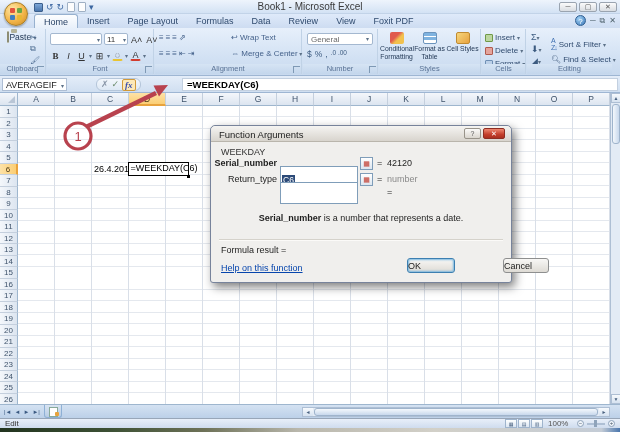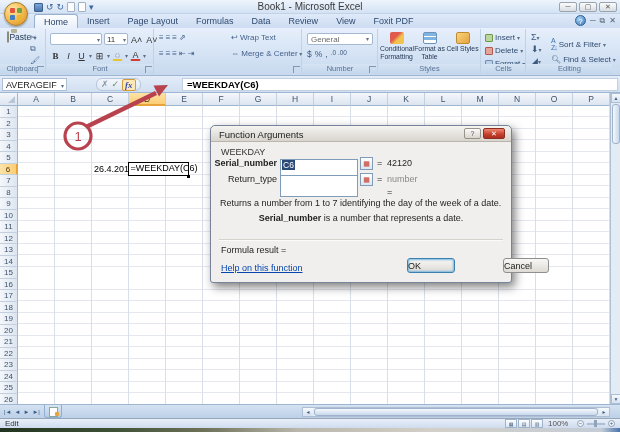--- a/index.html
+++ b/index.html
@@ -186,22 +186,22 @@
   .dlg-help { position:absolute; right:30px; top:2px; width:17px; height:11px; border:1px solid #98938a;
     border-radius:2px; background:linear-gradient(#fbfaf9,#d9d5ce); font-size:7px; text-align:center; line-height:10px; color:#555; }
   .dlg-close { position:absolute; right:6px; top:2px; width:22px; height:11px; border:1px solid #8e2d22;
     border-radius:2px; background:linear-gradient(#ee8871,#c43e2b 60%,#a92f1f); color:#fff;
     font-size:7px; text-align:center; line-height:10px; }
   .dlg-fn { position:absolute; left:10px; top:21px; font-size:9px; color:#333; }
   .dlg-row { position:absolute; left:0; width:100%; height:13px; }
   .dlg-row1 { top:31px; } .dlg-row2 { top:47px; }
   .dlg-label { position:absolute; left:0; width:66px; text-align:right; line-height:13px; }
   .dlg-label.b { font-weight:bold; }
-  .dlg-input { position:absolute; left:69px; top:2px; width:78px; height:22px; background:#fff;
-    border:1px solid #7f9db9; line-height:11px; padding:0 1px; }
+  .dlg-input { position:absolute; left:69px; top:9px; width:78px; height:22px; background:#fff;
+    border:1px solid #7f9db9; line-height:11px; padding:8px 1px; }
   .sel-text { background:#2c4a78; color:#fff; padding:0 1px; font-size:8.5px; }
   .rangebtn { position:absolute; left:149px; top:0; width:13px; height:13px; border:1px solid #7f9db9;
     background:linear-gradient(#fff,#dce6f0); font-size:7px; color:#c23b2e; text-align:center; line-height:12px; }
   .dlg-eq { position:absolute; left:166px; line-height:13px; }
   .dlg-res { position:absolute; left:176px; line-height:13px; }
   .dlg-res.muted { color:#8a8a8a; }
   .dlg-loneeq { position:absolute; left:176px; top:61px; }
   .dlg-desc { position:absolute; left:9px; top:72px; width:286px; }
   .dlg-arghelp { position:absolute; left:0; top:87px; width:100%; text-align:center; }
   .dlg-sep { position:absolute; left:8px; right:8px; top:113px; border-top:1px solid #d5d2cb;
@@ -315,20 +315,21 @@
         <span class="alr-right altext"><span>↩ </span><span>Wrap Text</span></span>
       </div>
       <div class="alrow fr2">
         <span class="lines">≡</span>
         <span class="lines">≡</span>
         <span class="lines">≡</span>
         <span class="lines">⇤</span>
         <span class="lines">⇥</span>
         <span class="alr-right altext"><span>⇔ </span><span>Merge &amp; Center</span><span class="dd"> ▾</span></span>
       </div>
+      <div class="rgroup-label">Alignment</div>
       <span class="launch"></span>
     </div>
 
     <div class="rgroup g-num">
       <div class="numsel"><span>General</span><span class="dd" style="float:right">▾</span></div>
       <div class="numrow">
         <span>$</span>
         <span>%</span>
         <span>,</span>
         <span style="font-size:6.5px">.0 .00</span>
@@ -510,21 +511,20 @@
 
     <div class="dlg-row dlg-row2">
       <span class="dlg-label">Return_type</span>
       <span class="dlg-input"><span></span></span>
       <span class="rangebtn">▦</span>
       <span class="dlg-eq">=</span>
       <span class="dlg-res muted">number</span>
     </div>
 
     <span class="dlg-loneeq">=</span>
-    <div class="dlg-desc">Returns a number from 1 to 7 identifying the day of the week of a date.</div>
     <div class="dlg-arghelp"><b>Serial_number</b><span> is a number that represents a date.</span></div>
     <div class="dlg-sep"></div>
     <div class="dlg-formres">Formula result =</div>
     <a class="dlg-link">Help on this function</a>
     <span class="dlg-btn dlg-ok">OK</span>
     <span class="dlg-btn dlg-cancel">Cancel</span>
   </div>
 
   <svg class="anno" viewBox="0 0 140 77" xmlns="http://www.w3.org/2000/svg">
     <circle class="anno-stroke" cx="23" cy="58" r="13" fill="none" stroke-width="3.2" stroke="#b8424e"></circle>

